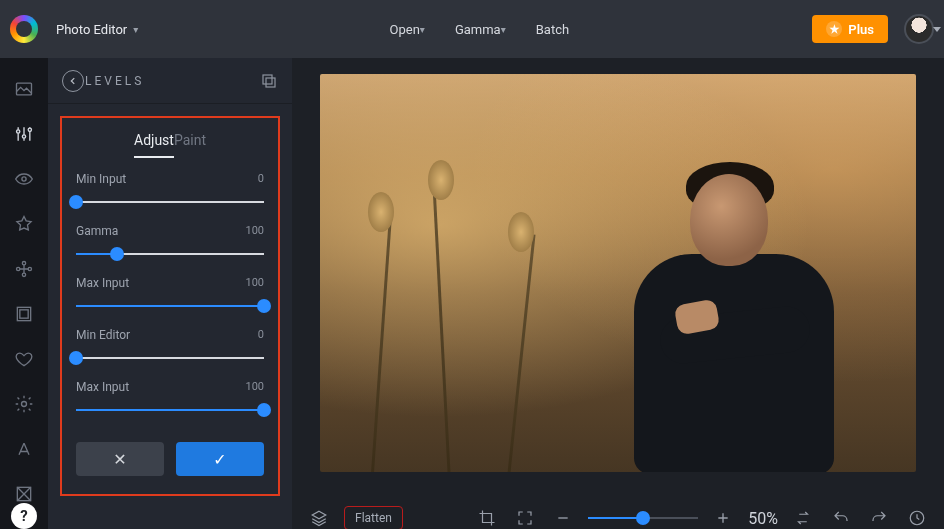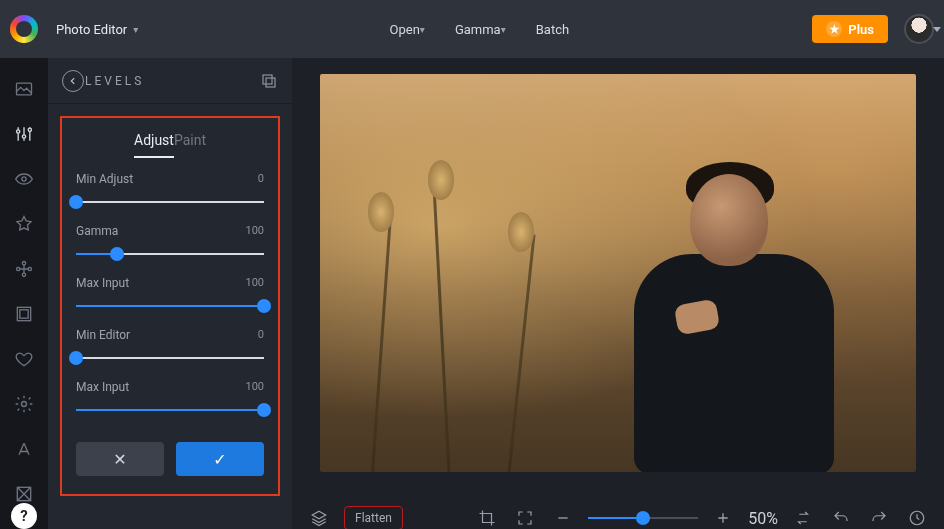--- a/index.html
+++ b/index.html
@@ -187,21 +187,21 @@
       </div>
     </div>
     <div class="panel-body">
       <div class="tabs">
         <div class="tab active">Adjust</div>
         <div class="tab">Paint</div>
       </div>
 
       <div class="field">
         <div class="frow">
-            <span>Min Adjust</span>
+            <span>Min Input</span>
             <span class="fval">0</span>
           </div>
         <div class="slider">
             <div class="track"></div>
             <div class="fill" style="width:0%"></div>
             <div class="thumb" style="left:0%"></div>
           </div>
       </div>
       <div class="field">
         <div class="frow">

